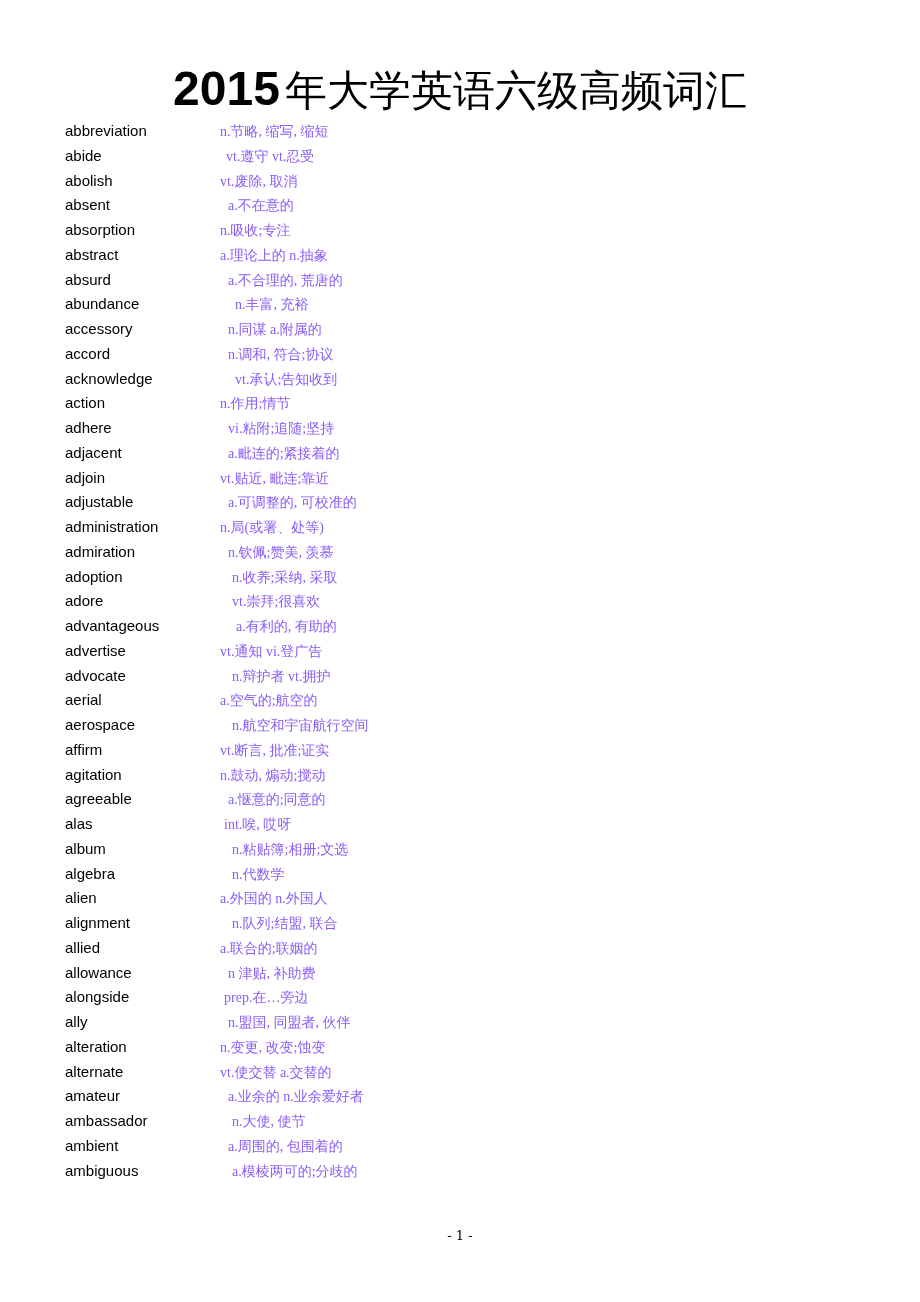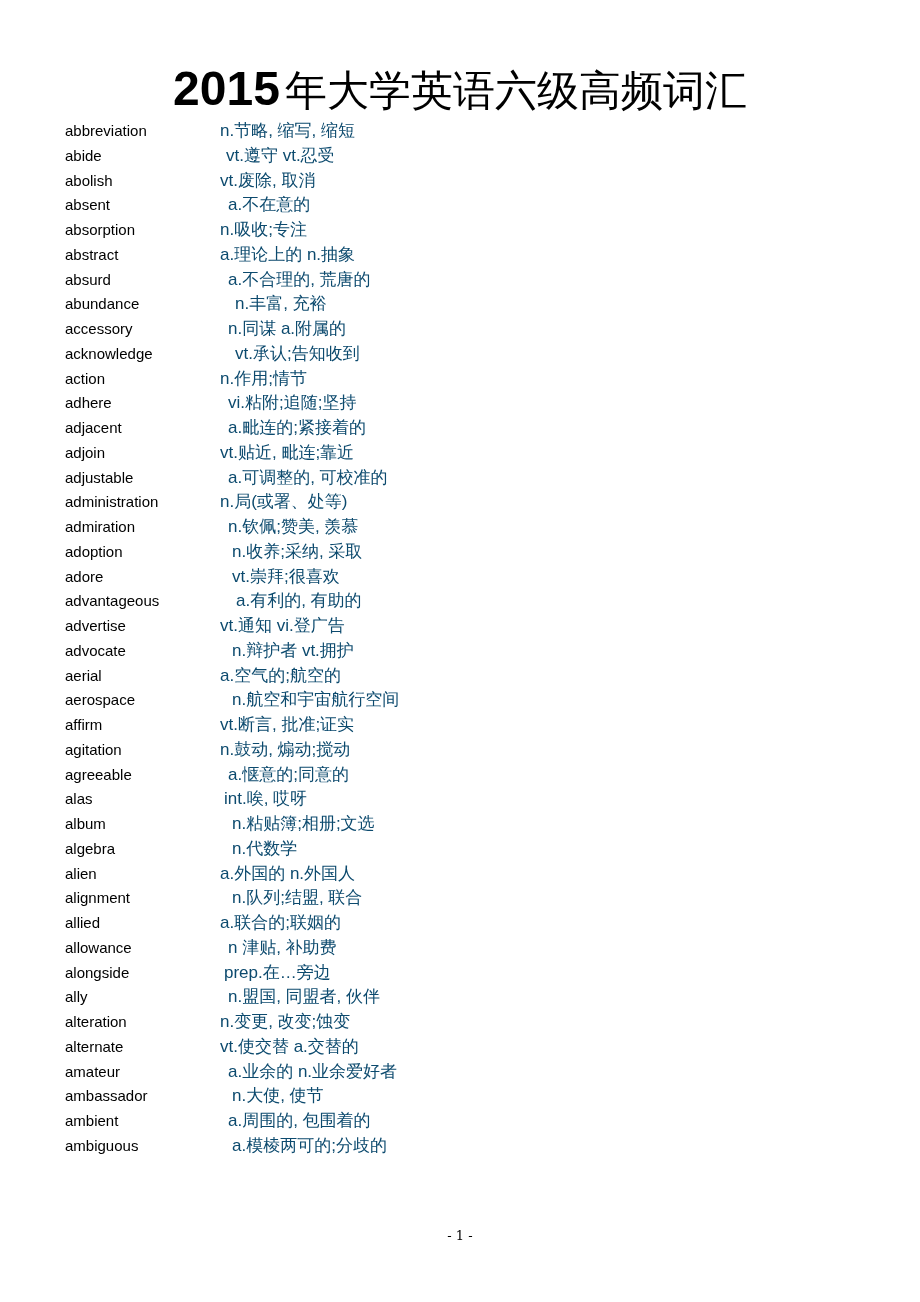--- a/index.html
+++ b/index.html
@@ -63,23 +63,23 @@
   .word-term {
     display: inline-block;
     width: 155px;
     font-family: "Liberation Sans", "DejaVu Sans", sans-serif;
     font-size: 15px;
     color: #000;
     vertical-align: baseline;
   }
   .word-def {
     display: inline-block;
-    font-size: 17px;
-    font-family: Liberation Sans, sans-serif;
-    color: #0c4a6e;
+    font-size: 14px;
+    font-family: Liberation Serif, serif;
+    color: #8b5cf6;
     vertical-align: baseline;
   }
 
   
   #page-footer {
     position: absolute;
     left: 0;
     top: 1228px;
     width: 920px;
     text-align: center;
@@ -100,20 +100,21 @@
   <div id="word-list">
       <div class="word-row"><span class="word-term">abbreviation</span><span class="word-def" style="margin-left: 0px;">n.节略, 缩写, 缩短</span></div>
       <div class="word-row"><span class="word-term">abide</span><span class="word-def" style="margin-left: 6px;">vt.遵守 vt.忍受</span></div>
       <div class="word-row"><span class="word-term">abolish</span><span class="word-def" style="margin-left: 0px;">vt.废除, 取消</span></div>
       <div class="word-row"><span class="word-term">absent</span><span class="word-def" style="margin-left: 8px;">a.不在意的</span></div>
       <div class="word-row"><span class="word-term">absorption</span><span class="word-def" style="margin-left: 0px;">n.吸收;专注</span></div>
       <div class="word-row"><span class="word-term">abstract</span><span class="word-def" style="margin-left: 0px;">a.理论上的 n.抽象</span></div>
       <div class="word-row"><span class="word-term">absurd</span><span class="word-def" style="margin-left: 8px;">a.不合理的, 荒唐的</span></div>
       <div class="word-row"><span class="word-term">abundance</span><span class="word-def" style="margin-left: 15px;">n.丰富, 充裕</span></div>
       <div class="word-row"><span class="word-term">accessory</span><span class="word-def" style="margin-left: 8px;">n.同谋 a.附属的</span></div>
+      <div class="word-row"><span class="word-term">accord</span><span class="word-def" style="margin-left: 8px;">n.调和, 符合;协议</span></div>
       <div class="word-row"><span class="word-term">acknowledge</span><span class="word-def" style="margin-left: 15px;">vt.承认;告知收到</span></div>
       <div class="word-row"><span class="word-term">action</span><span class="word-def" style="margin-left: 0px;">n.作用;情节</span></div>
       <div class="word-row"><span class="word-term">adhere</span><span class="word-def" style="margin-left: 8px;">vi.粘附;追随;坚持</span></div>
       <div class="word-row"><span class="word-term">adjacent</span><span class="word-def" style="margin-left: 8px;">a.毗连的;紧接着的</span></div>
       <div class="word-row"><span class="word-term">adjoin</span><span class="word-def" style="margin-left: 0px;">vt.贴近, 毗连;靠近</span></div>
       <div class="word-row"><span class="word-term">adjustable</span><span class="word-def" style="margin-left: 8px;">a.可调整的, 可校准的</span></div>
       <div class="word-row"><span class="word-term">administration</span><span class="word-def" style="margin-left: 0px;">n.局(或署、处等)</span></div>
       <div class="word-row"><span class="word-term">admiration</span><span class="word-def" style="margin-left: 8px;">n.钦佩;赞美, 羡慕</span></div>
       <div class="word-row"><span class="word-term">adoption</span><span class="word-def" style="margin-left: 12px;">n.收养;采纳, 采取</span></div>
       <div class="word-row"><span class="word-term">adore</span><span class="word-def" style="margin-left: 12px;">vt.崇拜;很喜欢</span></div>

